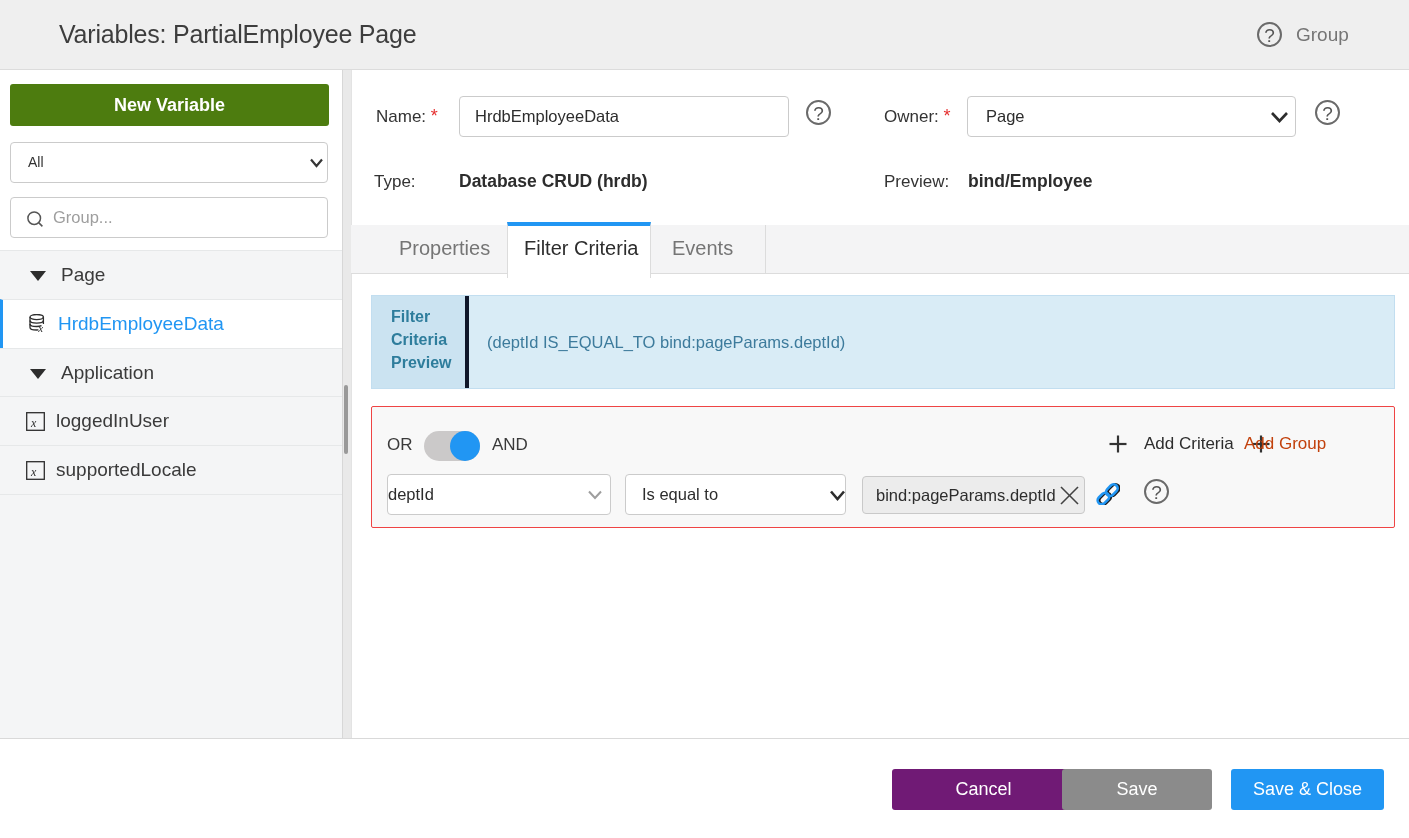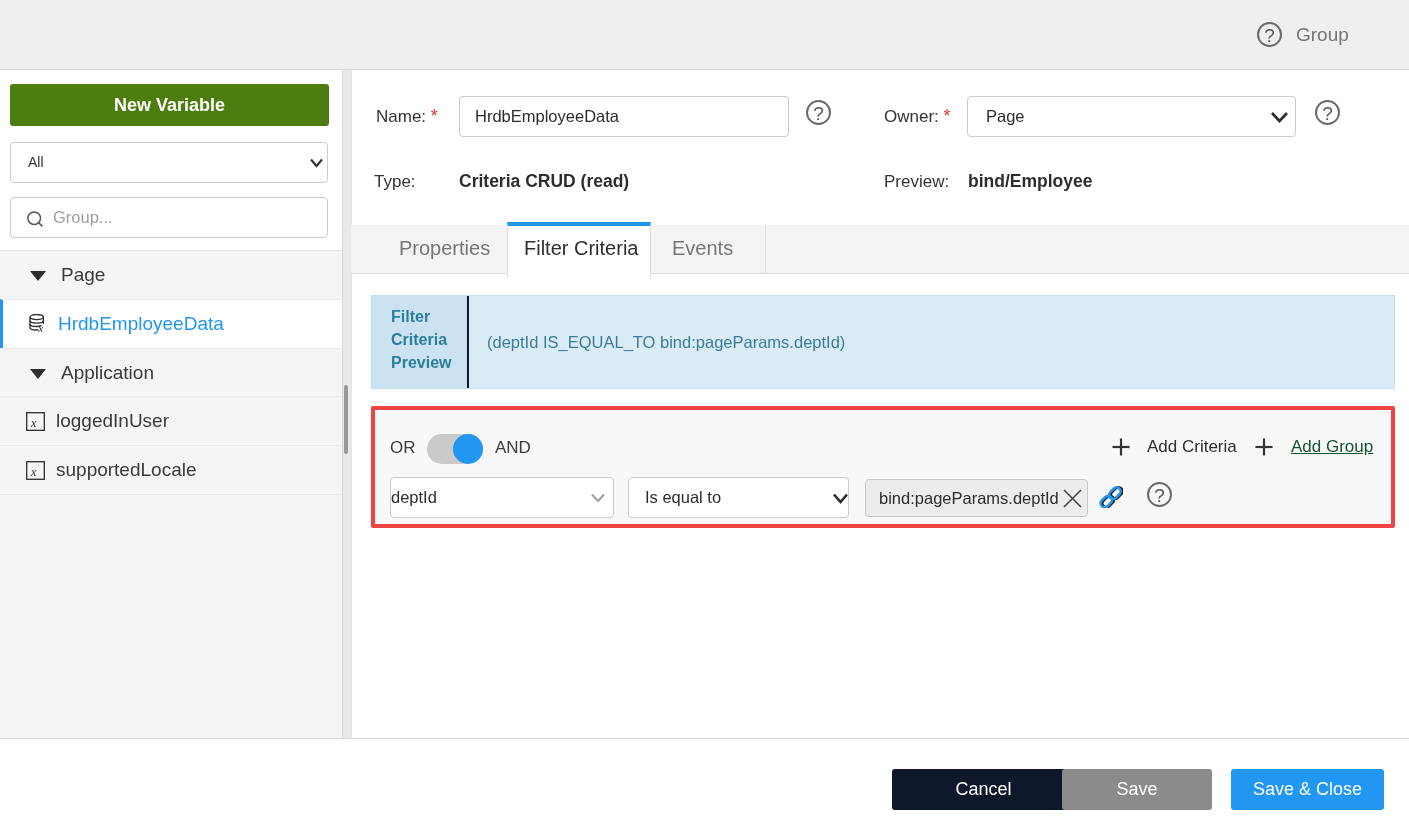--- a/index.html
+++ b/index.html
@@ -55,52 +55,53 @@
   #tabbar { left:351px; top:225px; width:1058px; height:49px; background:#f4f4f5; border-bottom:1px solid #dcdcdc; }
   #tab-active { left:507px; top:222px; width:144px; height:56px; background:#fff; border-left:1px solid #dcdcdc; border-right:1px solid #dcdcdc; border-top:4px solid #2196f3; }
   .tablbl { font-size:20px; color:#757575; height:49px; line-height:46px; }
   #tl1 { left:399px; top:225px; }
   #tl2 { left:524px; top:225px; color:#2d2d2d; }
   #tl3 { left:672px; top:225px; }
   #tabline3 { left:765px; top:225px; width:1px; height:49px; background:#dcdcdc; }
 
   
   #fprev { left:371px; top:295px; width:1024px; height:94px; background:#d9ecf6; border:1px solid #c2def0; }
-  #fprev-lbl { left:0; top:0; width:97px; height:92px; background:#cbe3f1; border-right:2px solid #0f172a; color:#2e7d9c; font-weight:bold; font-size:16px; line-height:23px; padding:9px 0 0 19px; }
+  #fprev-lbl { left:0; top:0; width:97px; height:92px; background:#cbe3f1; border-right:4px solid #0f172a; color:#2e7d9c; font-weight:bold; font-size:16px; line-height:23px; padding:9px 0 0 19px; }
   #fprev-txt { left:115px; top:0; height:92px; line-height:92px; font-size:16.5px; color:#3d7b9c; }
 
   
-  #crit { left:371px; top:406px; width:1024px; height:122px; background:#f8f8f8; border:4px solid #ef4444; border-radius:2px; }
+  #crit { left:371px; top:406px; width:1024px; height:122px; background:#f8f8f8; border:1px solid #ef4444; border-radius:2px; }
   #or { left:15px; top:28px; font-size:17px; color:#3a3a3a; }
   #and { left:120px; top:28px; font-size:17px; color:#3a3a3a; }
   #toggle { left:52px; top:24px; width:56px; height:30px; background:#cbc9c9; border-radius:15px; }
   #knob { left:26px; top:0; width:30px; height:30px; background:#2196f3; border-radius:50%; }
   #addcrit { left:772px; top:27px; font-size:17px; color:#2d2d2d; }
-  #addgrp { left:916px; top:27px; font-size:17px; color:#14532d;text-decoration:underline; }
+  #addgrp { left:872px; top:27px; font-size:17px; color:#c2410c; }
   .csel { top:67px; height:41px; background:#fff; border:1px solid #cbcbcb; border-radius:4px; }
   #sel1 { left:15px; width:224px; }
   #sel1 .v { position:absolute; left:0; line-height:39px; font-size:16.5px; color:#2d2d2d; }
   #sel2 { left:253px; width:221px; }
   #sel2 .v { position:absolute; left:16px; line-height:39px; font-size:16.5px; color:#2d2d2d; }
   #chip { left:490px; top:69px; width:223px; height:38px; background:#ececec; border:1px solid #c9c9c9; border-radius:4px; }
   #chip .v { position:absolute; left:13px; line-height:36px; font-size:16.5px; color:#2d2d2d; }
   #q3 { left:772px; top:72px; }
 
   
   #footline { left:0; top:738px; width:1409px; height:1px; background:#d9d9d9; }
   .fbtn { top:769px; height:41px; border-radius:3px; color:#fff; font-size:18px; text-align:center; line-height:41px; }
-  #btn-cancel { left:892px; width:183px; background:#0f172a; }
+  #btn-cancel { left:892px; width:183px; background:#701a75; }
   #btn-save { left:1062px; width:150px; background:#8b8b8b; }
   #btn-sc { left:1231px; width:153px; background:#2196f3; }
 </style>
 </head>
 <body>
 <div id="page">
 
   <div class="abs" id="hdr"></div>
+  <div class="abs" id="title">Variables: PartialEmployee Page</div>
   <div class="abs qcirc" id="helpq">?</div>
   <div class="abs" id="helptxt">Group</div>
 
   <div class="abs" id="side">
     <div class="abs" id="newvar">New Variable</div>
     <div class="abs sbox" id="allsel">
       <span class="abs lbl" style="left:17px; line-height:39px; font-size:14px; color:#333;">All</span>
       <svg class="chev" style="left:299px; top:15px;" width="13" height="10" viewBox="0 0 13 10">
           <polyline points="1,1.5 6.5,8 12,1.5" fill="none" stroke="#363636" stroke-width="2.2"></polyline>
         </svg>
@@ -159,21 +160,21 @@
   <div class="abs qcirc" id="q1">?</div>
   <div class="abs flbl" id="owner-lbl">Owner: <span class="ast">*</span></div>
   <div class="abs inpt" id="owner-sel">
       <span class="v">Page</span>
     <svg class="chev" style="left:303px; top:14px;" width="17" height="12" viewBox="0 0 17 12">
         <polyline points="1,2 8.5,10 16,2" fill="none" stroke="#2d2d2d" stroke-width="2.6"></polyline>
       </svg>
   </div>
   <div class="abs qcirc" id="q2">?</div>
   <div class="abs flbl" id="type-lbl">Type:</div>
-  <div class="abs" id="type-val">Criteria CRUD (read)</div>
+  <div class="abs" id="type-val">Database CRUD (hrdb)</div>
   <div class="abs flbl" id="target-lbl">Preview:</div>
   <div class="abs" id="target-val">bind/Employee</div>
 
   <div class="abs" id="tabbar"></div>
   <div class="abs" id="tab-active"></div>
   <div class="abs tablbl" id="tl1">Properties</div>
   <div class="abs tablbl" id="tl2">Filter Criteria</div>
   <div class="abs tablbl" id="tl3">Events</div>
   <div class="abs" id="tabline3"></div>
 

